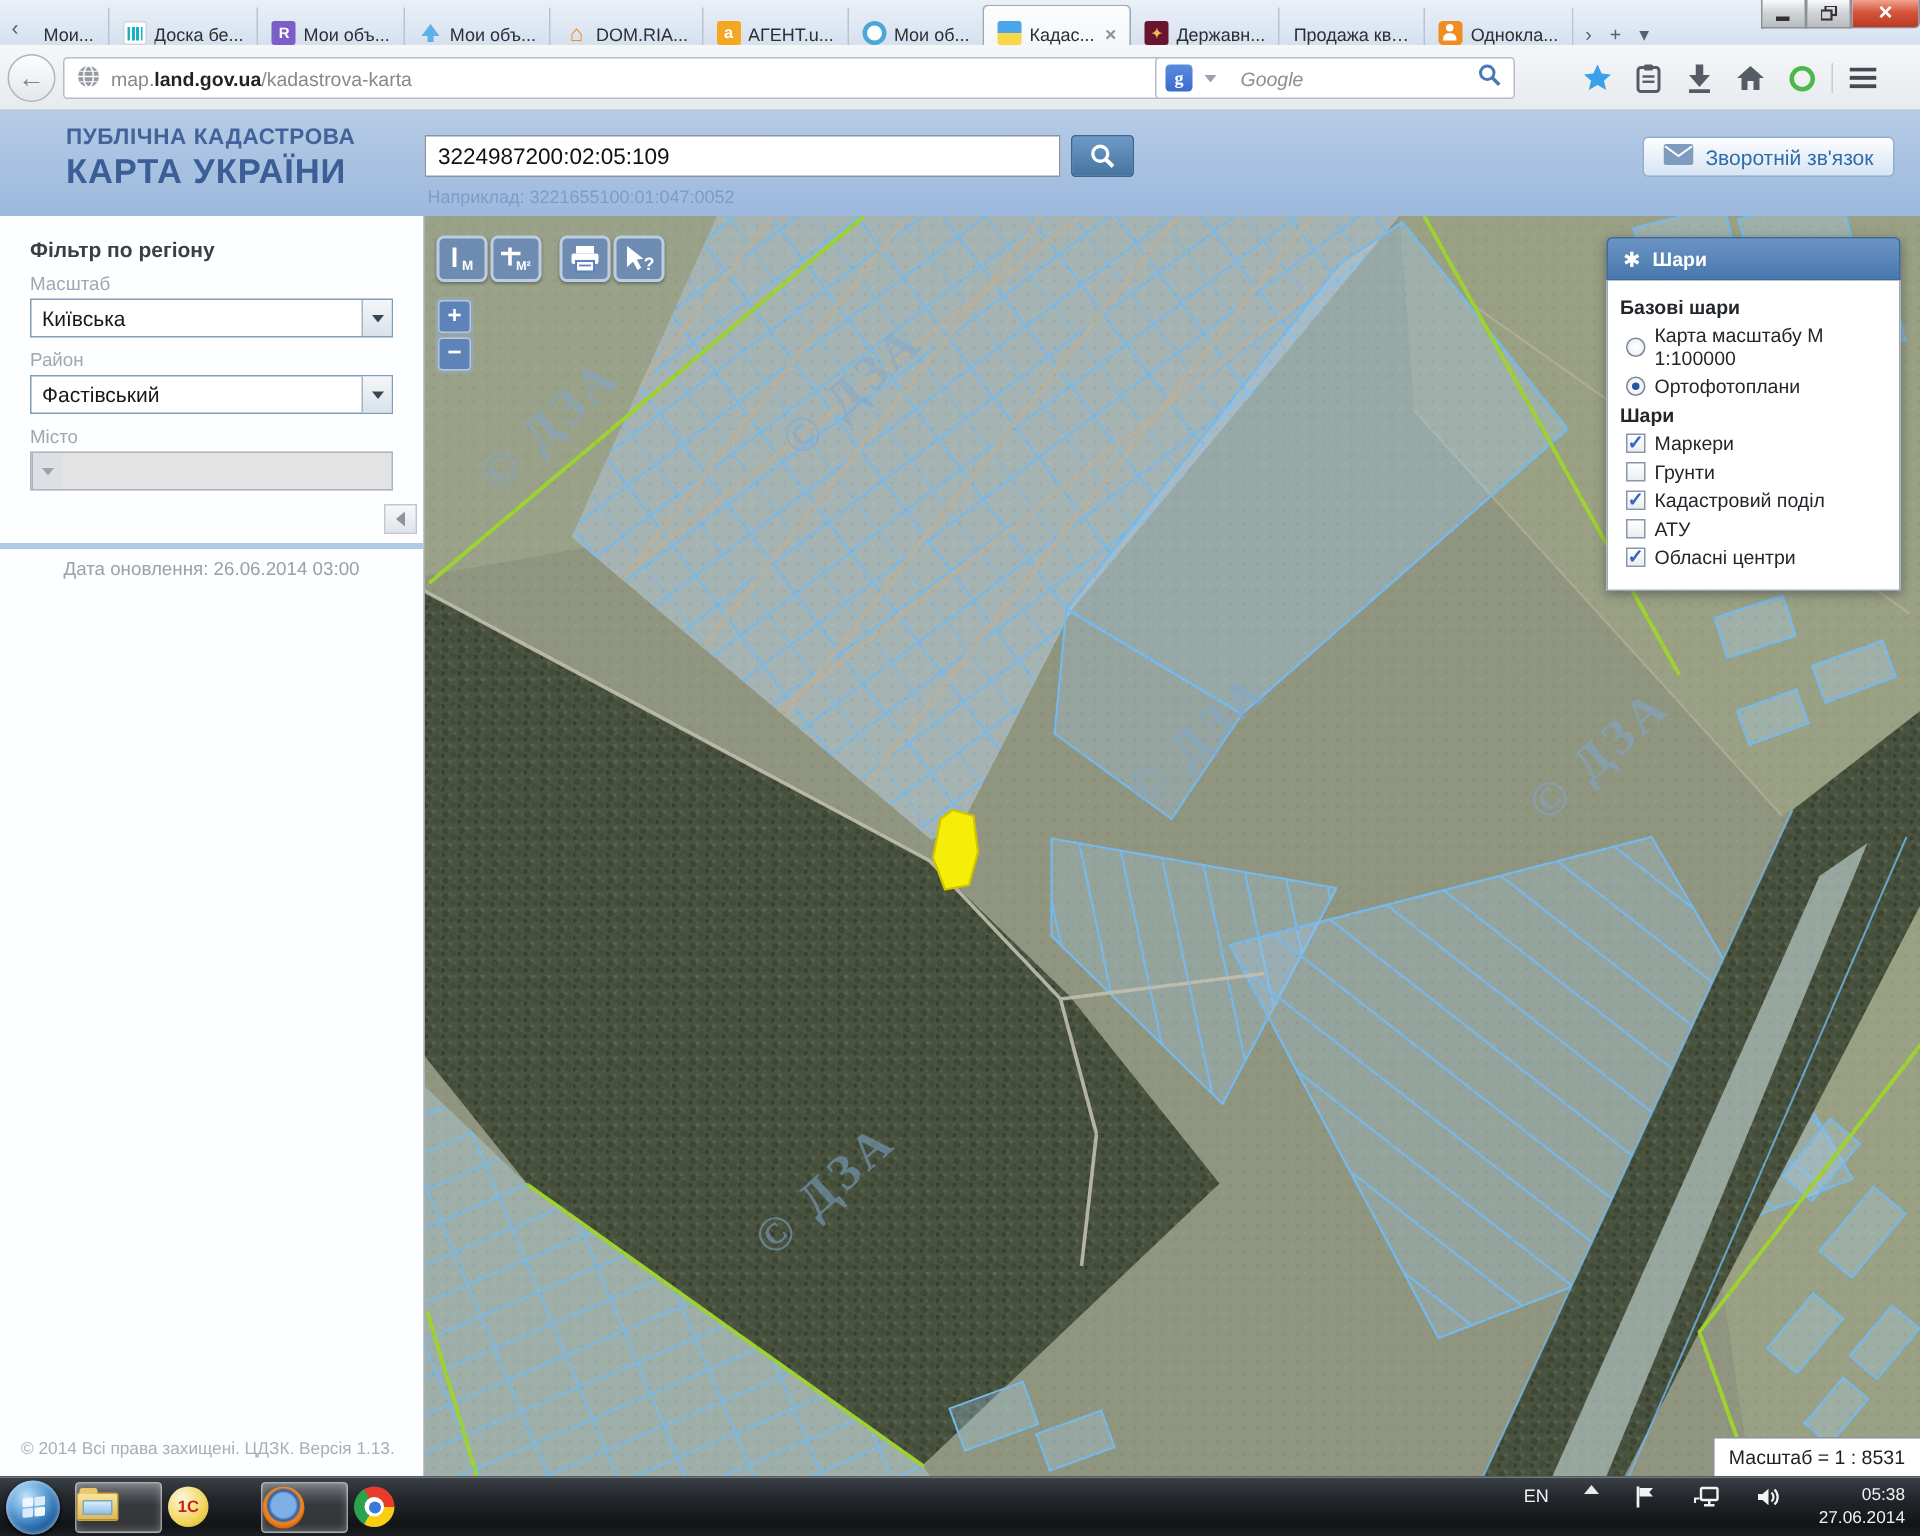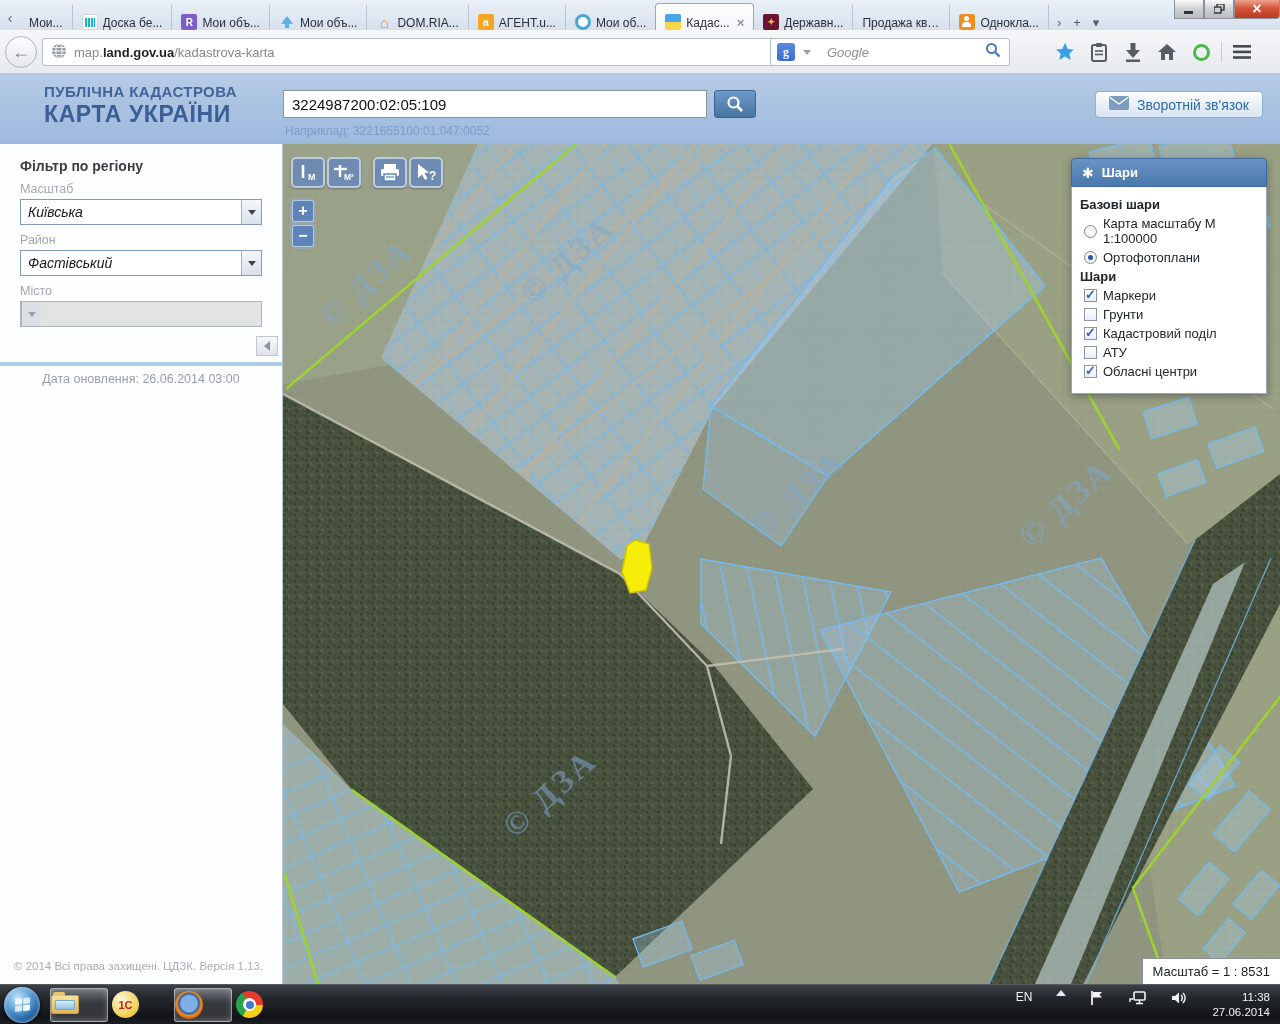--- a/index.html
+++ b/index.html
@@ -94,21 +94,21 @@
                   background:linear-gradient(#fcfdfe,#d7e4f3); border:1px solid #8fb0d4;
                   color:#2f6cab; font-size:14px; }
 
   
   .content { display:flex; height:840px; }
   .sidebar { position:relative; width:283px; background:#fdfeff; border-right:1px solid #b9c6d6; }
   .sidebar-inner { padding:14px 20px 0; }
   .filter-title { font-size:14px; font-weight:bold; color:#3a3f45; margin-bottom:6px; }
   .fld-label { font-size:12.5px; color:#a3a8ae; margin:8px 0 3px; }
   .select { display:flex; height:26px; border:1px solid #7f9db9; background:#fff; align-items:stretch; }
-  .select-value { flex:1; font-size:14px; color:#16181b; padding:4px 0 0 7px;font-style:italic; }
+  .select-value { flex:1; font-size:14px; color:#16181b; padding:4px 0 0 7px; }
   .select-btn { width:20px; background:linear-gradient(#f4f7fa,#d9e1ea); border-left:1px solid #a5b3c2;
                 display:flex; align-items:center; justify-content:center; }
   .select-btn .caret { width:0; height:0; border-left:4px solid transparent; border-right:4px solid transparent;
                        border-top:5px solid #3a4654; }
   .select.disabled { background:#e3e3e3; border-color:#aab4bf; }
   .select.disabled .select-value { color:#8f9499; }
   .select.disabled .select-btn { background:#dcdfe3; }
   .select.disabled .select-btn .caret { border-top-color:#9aa2ab; }
   .collapse-btn { position:absolute; right:4px; top:192px; width:22px; height:20px;
                   background:linear-gradient(#f7f8fa,#dfe3e8); border:1px solid #c0c7cf;
@@ -675,19 +675,19 @@
           <path d="M1,12 v-3 h3" fill="none" stroke="#f0f2f4" stroke-width="1.4"></path>
         </svg>
       </span>
       <span>
         <svg width="17" height="16" viewBox="0 0 17 16">
           <polygon points="1,6 4,6 8,2.5 8,13.5 4,10 1,10" fill="#f0f2f4"></polygon>
           <path d="M10,5 a4 4 0 0 1 0,6 M12,3 a7 7 0 0 1 0,10" fill="none" stroke="#f0f2f4" stroke-width="1.5"></path>
         </svg>
       </span>
       <div class="clock">
-        <div>11:38</div>
+        <div>05:38</div>
         <div>27.06.2014</div>
       </div>
     </div>
   </div>
 
 </div>
 
 </body></html>

